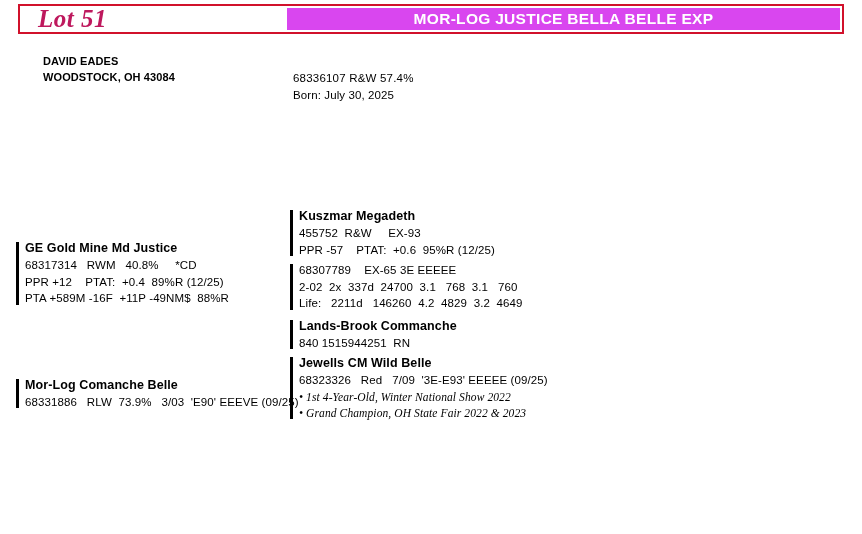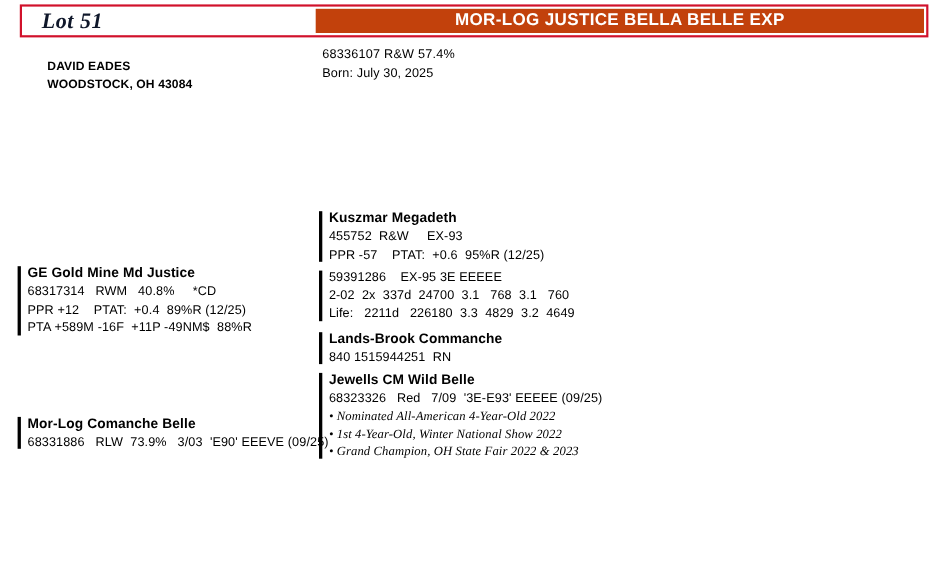--- a/index.html
+++ b/index.html
@@ -41,28 +41,28 @@
     background: #ffffff;
     display: flex;
     align-items: center;
     padding-left: 16px;
     box-sizing: border-box;
   }
   .lot-label {
     font-family: "Liberation Serif", serif;
     font-style: italic;
     font-weight: bold;
-    font-size: 20px;
+    font-size: 25px;
     letter-spacing: 0.5px;
-    color: #0f172a;
+    color: #be185d;
     white-space: nowrap;
   }
   .title-box {
     flex: 1;
-    background: #c2410c;
+    background: #d946ef;
     color: #ffffff;
     display: flex;
     align-items: center;
     justify-content: center;
   }
   .title-text {
     font-family: "Liberation Sans", sans-serif;
     font-weight: bold;
     font-size: 15.5px;
     letter-spacing: 0.3px;
@@ -81,34 +81,34 @@
   }
 
   
   .topright {
     position: absolute;
     left: 293px;
     top: 42px;
     font-size: 11.5px;
     line-height: 17px;
   }
-  .topright .reg { letter-spacing: 0.2px; }
+  .topright .reg { letter-spacing: 0.2px; margin-top: 28px; }
   .topright .born { letter-spacing: 0.1px; }
 
   
   .ped-col1 {
     position: absolute;
     left: 16px;
     top: 240px;
     width: 270px;
   }
   .ped-col2 {
     position: absolute;
     left: 290px;
-    top: 190px;
+    top: 208px;
     width: 300px;
   }
 
   .entry { position: relative; }
   .entry .bar {
     position: absolute;
     left: 0;
     top: 2px;
     bottom: 2px;
     width: 3px;
@@ -198,42 +198,41 @@
       <div class="line">455752  R&amp;W     EX-93</div>
       <div class="line">PPR -57    PTAT:  +0.6  95%R (12/25)</div>
     </div>
   </div>
 
   <div class="gap-small"></div>
 
   <div class="entry">
     <div class="bar"></div>
     <div class="body">
-      <div class="line">59391286    EX-95 3E EEEEE</div>
+      <div class="line">68307789    EX-65 3E EEEEE</div>
       <div class="line">2-02  2x  337d  24700  3.1   768  3.1   760</div>
-      <div class="line">Life:   2211d   226180  3.3  4829  3.2  4649</div>
+      <div class="line">Life:   2211d   146260  4.2  4829  3.2  4649</div>
     </div>
   </div>
 
   <div class="gap-mid"></div>
 
   <div class="entry">
     <div class="bar"></div>
     <div class="body">
       <div class="name">Lands-Brook Commanche</div>
       <div class="line">840 1515944251  RN</div>
     </div>
   </div>
 
   <div class="gap-small"></div>
 
   <div class="entry">
     <div class="bar"></div>
     <div class="body">
       <div class="name">Jewells CM Wild Belle</div>
       <div class="line">68323326   Red   7/09  '3E-E93' EEEEE (09/25)</div>
-      <div class="note">• Nominated All-American 4-Year-Old 2022</div>
       <div class="note">• 1st 4-Year-Old, Winter National Show 2022</div>
       <div class="note">• Grand Champion, OH State Fair 2022 &amp; 2023</div>
     </div>
   </div>
 
 </div>
 
 </body></html>

